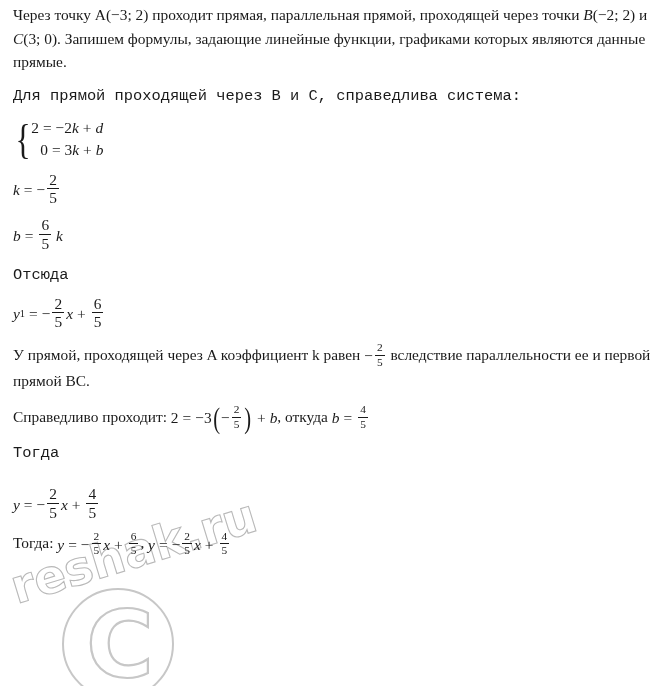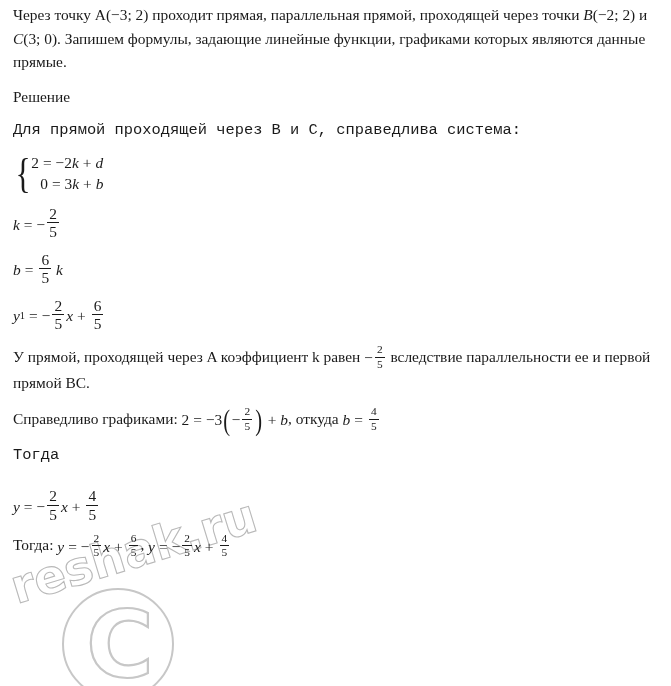--- a/index.html
+++ b/index.html
@@ -180,21 +180,20 @@
 
   <div class="watermark wm-text">reshak.ru</div>
   <div class="watermark wm-copy">
     <span class="wm-copy-glyph">C</span>
   </div>
 
   <div class="content">
 
     <p class="para"><span>Через точку А(−3; 2) проходит прямая, параллельная прямой, проходящей через точки </span><span class="it">B</span><span>(−2; 2)</span><span> и </span><span class="it">C</span><span>(3; 0)</span><span>. Запишем формулы, задающие линейные функции, графиками которых являются данные прямые.</span></p>
 
-    <p class="para">Решение</p>
 
     <p class="para tight">Для прямой проходящей через B и C, справедлива система:</p>
 
     <div class="system">
       <span class="brace">{</span>
       <span class="eqs">
         <span class="eqrow">
           <span>2</span>
           <span class="op">=</span>
           <span>−2</span>
@@ -226,20 +225,21 @@
     <div class="mathline">
       <span class="it">b</span>
       <span class="op">=</span>
       <span class="frac">
         <span class="num">6</span>
         <span class="den">5</span>
       </span>
       <span class="it" style="padding-left:3px">k</span>
     </div>
 
+    <p class="para tight" style="margin-top:4px">Отсюда</p>
 
     <div class="mathline">
       <span class="it">y</span>
         <span class="sub">1</span>
       <span class="op">=</span>
       <span>−</span>
       <span class="frac">
         <span class="num">2</span>
         <span class="den">5</span>
       </span>
@@ -252,21 +252,21 @@
     </div>
 
     <p class="para" style="margin-top:10px"><span>У прямой, проходящей через A коэффициент k равен </span><span class="inlinemath">
           <span>−</span>
           <span class="frac small">
             <span class="num">2</span>
             <span class="den">5</span>
           </span>
         </span><span> вследствие параллельности ее и первой прямой BC.</span></p>
 
-    <p class="para" style="margin-top:12px"><span>Справедливо графиками: </span><span class="inlinemath">
+    <p class="para" style="margin-top:12px"><span>Справедливо проходит: </span><span class="inlinemath">
           <span>2</span>
           <span class="op">=</span>
           <span>−3</span>
           <span class="paren-big">(</span>
           <span>−</span>
           <span class="frac small">
             <span class="num">2</span>
             <span class="den">5</span>
           </span>
           <span class="paren-big">)</span>

